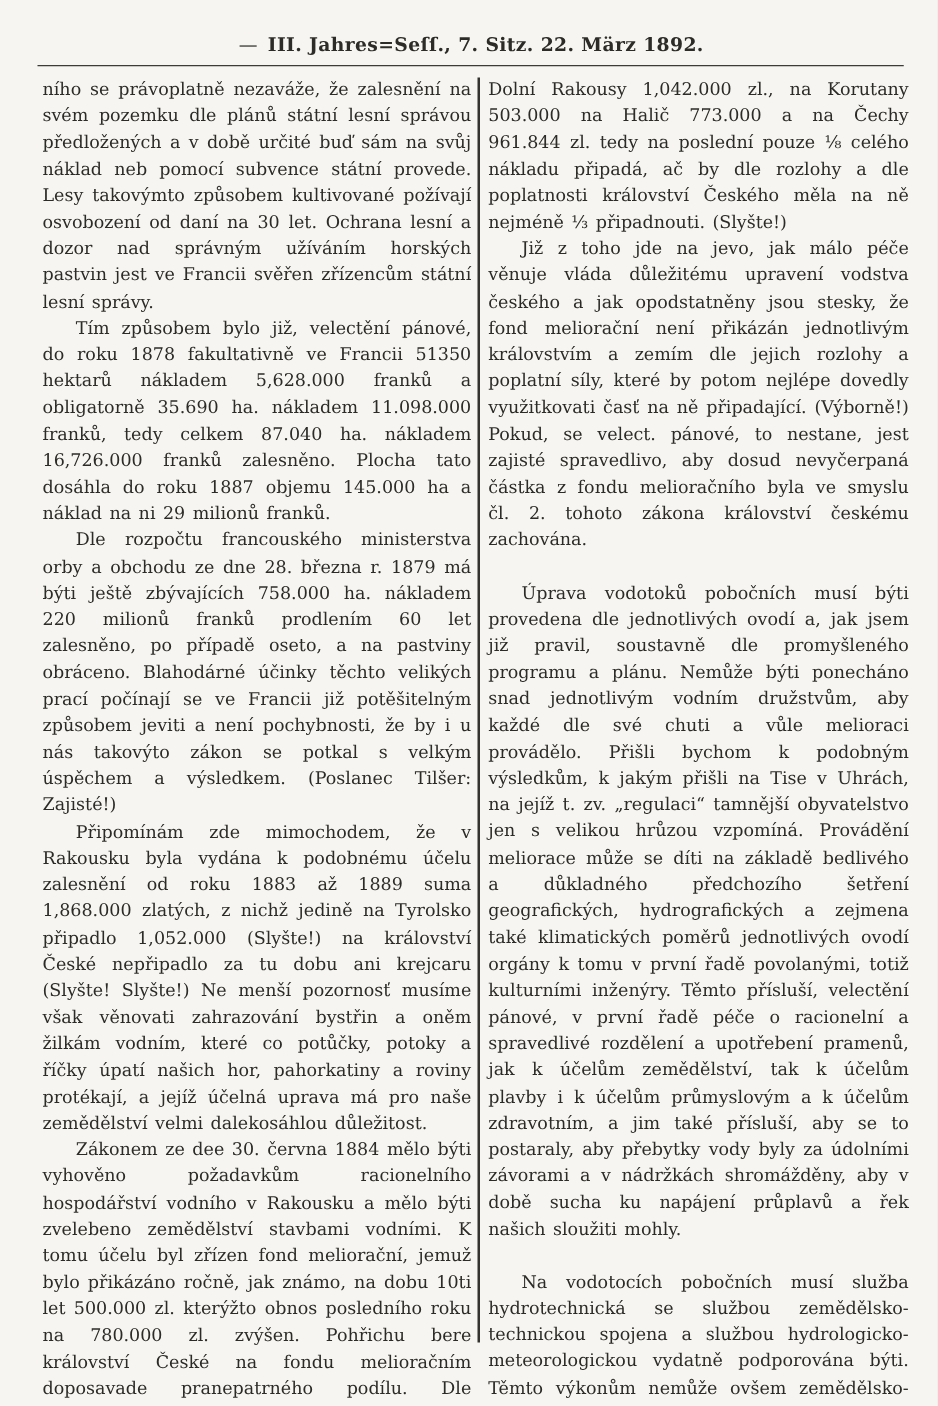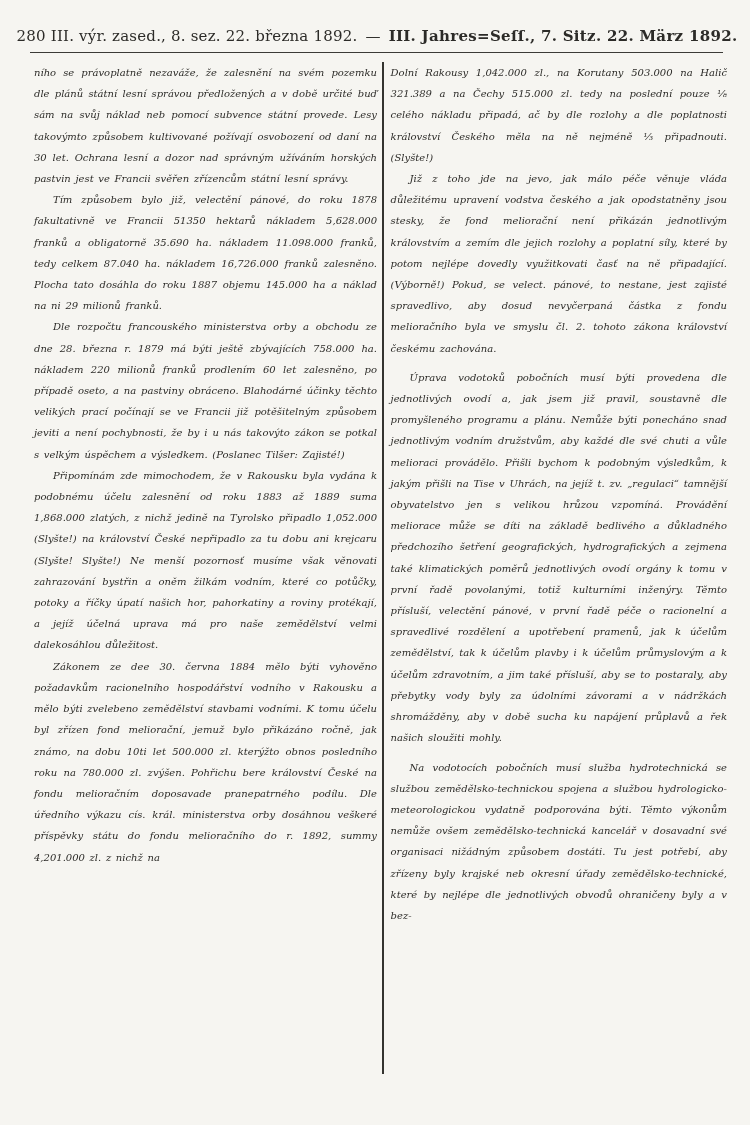--- a/index.html
+++ b/index.html
@@ -54,57 +54,55 @@
     padding-left: 7px;
   }
   .col-divider {
     width: 1.6px;
     height: 1012px;
     background: #34332f;
     flex: 0 0 auto;
   }
   .column p {
     margin: 0;
-    font-size: 10px;
+    font-size: 14px;
     line-height: 21.2px;
     text-align: justify;
     word-spacing: 1.5px;
     hyphens: none;
-    font-style: italic;
   }
   .column p.indent { text-indent: 1.9em; }
-  .column p.space-before { margin-top: 8px; }
+  .column p.space-before { margin-top: 21px; }
 </style>
 </head>
 <body>
 
 <div class="page" style="--paper: #f6f5f1; --ink: #2c2b28;">
 
   <div class="running-head">
-    <span>280 III. výr. zased., 8. sez. 22. března 1892.</span>
     <span>—</span>
     <span class="fraktur">III. Jahres=Seſſ., 7. Sitz. 22. März 1892.</span>
   </div>
 
   <div class="head-rule"></div>
 
   <div class="body-columns">
 
     <div class="column left">
       <p>ního se právoplatně nezaváže, že zalesnění na svém pozemku dle plánů státní lesní správou předložených a v době určité buď sám na svůj náklad neb pomocí subvence státní provede. Lesy takovýmto způsobem kultivované požívají osvobození od daní na 30 let. Ochrana lesní a dozor nad správným užíváním horských pastvin jest ve Francii svěřen zřízencům státní lesní správy.</p>
       <p class="indent">Tím způsobem bylo již, velectění pánové, do roku 1878 fakultativně ve Francii 51350 hektarů nákladem 5,628.000 franků a obligatorně 35.690 ha. nákladem 11.098.000 franků, tedy celkem 87.040 ha. nákladem 16,726.000 franků zalesněno. Plocha tato dosáhla do roku 1887 objemu 145.000 ha a náklad na ni 29 milionů franků.</p>
       <p class="indent">Dle rozpočtu francouského ministerstva orby a obchodu ze dne 28. března r. 1879 má býti ještě zbývajících 758.000 ha. nákladem 220 milionů franků prodlením 60 let zalesněno, po případě oseto, a na pastviny obráceno. Blahodárné účinky těchto velikých prací počínají se ve Francii již potěšitelným způsobem jeviti a není pochybnosti, že by i u nás takovýto zákon se potkal s velkým úspěchem a výsledkem. (Poslanec Tilšer: Zajisté!)</p>
       <p class="indent">Připomínám zde mimochodem, že v Rakousku byla vydána k podobnému účelu zalesnění od roku 1883 až 1889 suma 1,868.000 zlatých, z nichž jedině na Tyrolsko připadlo 1,052.000 (Slyšte!) na království České nepřipadlo za tu dobu ani krejcaru (Slyšte! Slyšte!) Ne menší pozornosť musíme však věnovati zahrazování bystřin a oněm žilkám vodním, které co potůčky, potoky a říčky úpatí našich hor, pahorkatiny a roviny protékají, a jejíž účelná uprava má pro naše zemědělství velmi dalekosáhlou důležitost.</p>
       <p class="indent">Zákonem ze dee 30. června 1884 mělo býti vyhověno požadavkům racionelního hospodářství vodního v Rakousku a mělo býti zvelebeno zemědělství stavbami vodními. K tomu účelu byl zřízen fond meliorační, jemuž bylo přikázáno ročně, jak známo, na dobu 10ti let 500.000 zl. kterýžto obnos posledního roku na 780.000 zl. zvýšen. Pohřichu bere království České na fondu melioračním doposavade pranepatrného podílu. Dle úředního výkazu cís. král. ministerstva orby dosáhnou veškeré příspěvky státu do fondu melioračního do r. 1892, summy 4,201.000 zl. z nichž na</p>
     </div>
 
     <div class="col-divider"></div>
 
     <div class="column right">
-      <p>Dolní Rakousy 1,042.000 zl., na Korutany 503.000 na Halič 321.389 a na Čechy 515.000 zl. tedy na poslední pouze ⅛ celého nákladu připadá, ač by dle rozlohy a dle poplatnosti království Českého měla na ně nejméně ⅓ připadnouti. (Slyšte!)</p>
+      <p>Dolní Rakousy 1,042.000 zl., na Korutany 503.000 na Halič 773.000 a na Čechy 961.844 zl. tedy na poslední pouze ⅛ celého nákladu připadá, ač by dle rozlohy a dle poplatnosti království Českého měla na ně nejméně ⅓ připadnouti. (Slyšte!)</p>
       <p class="indent">Již z toho jde na jevo, jak málo péče věnuje vláda důležitému upravení vodstva českého a jak opodstatněny jsou stesky, že fond meliorační není přikázán jednotlivým královstvím a zemím dle jejich rozlohy a poplatní síly, které by potom nejlépe dovedly využitkovati časť na ně připadající. (Výborně!) Pokud, se velect. pánové, to nestane, jest zajisté spravedlivo, aby dosud nevyčerpaná částka z fondu melioračního byla ve smyslu čl. 2. tohoto zákona království českému zachována.</p>
       <p class="indent space-before">Úprava vodotoků pobočních musí býti provedena dle jednotlivých ovodí a, jak jsem již pravil, soustavně dle promyšleného programu a plánu. Nemůže býti ponecháno snad jednotlivým vodním družstvům, aby každé dle své chuti a vůle melioraci provádělo. Přišli bychom k podobným výsledkům, k jakým přišli na Tise v Uhrách, na jejíž t. zv. „regulaci“ tamnější obyvatelstvo jen s velikou hrůzou vzpomíná. Provádění meliorace může se díti na základě bedlivého a důkladného předchozího šetření geografických, hydrografických a zejmena také klimatických poměrů jednotlivých ovodí orgány k tomu v první řadě povolanými, totiž kulturními inženýry. Těmto přísluší, velectění pánové, v první řadě péče o racionelní a spravedlivé rozdělení a upotřebení pramenů, jak k účelům zemědělství, tak k účelům plavby i k účelům průmyslovým a k účelům zdravotním, a jim také přísluší, aby se to postaraly, aby přebytky vody byly za údolními závorami a v nádržkách shromážděny, aby v době sucha ku napájení průplavů a řek našich sloužiti mohly.</p>
       <p class="indent space-before">Na vodotocích pobočních musí služba hydrotechnická se službou zemědělsko-technickou spojena a službou hydrologicko-meteorologickou vydatně podporována býti. Těmto výkonům nemůže ovšem zemědělsko-technická kancelář v dosavadní své organisaci nižádným způsobem dostáti. Tu jest potřebí, aby zřízeny byly krajské neb okresní úřady zemědělsko-technické, které by nejlépe dle jednotlivých obvodů ohraničeny byly a v bez-</p>
     </div>
 
   </div>
 
 </div>
 
 </body></html>

